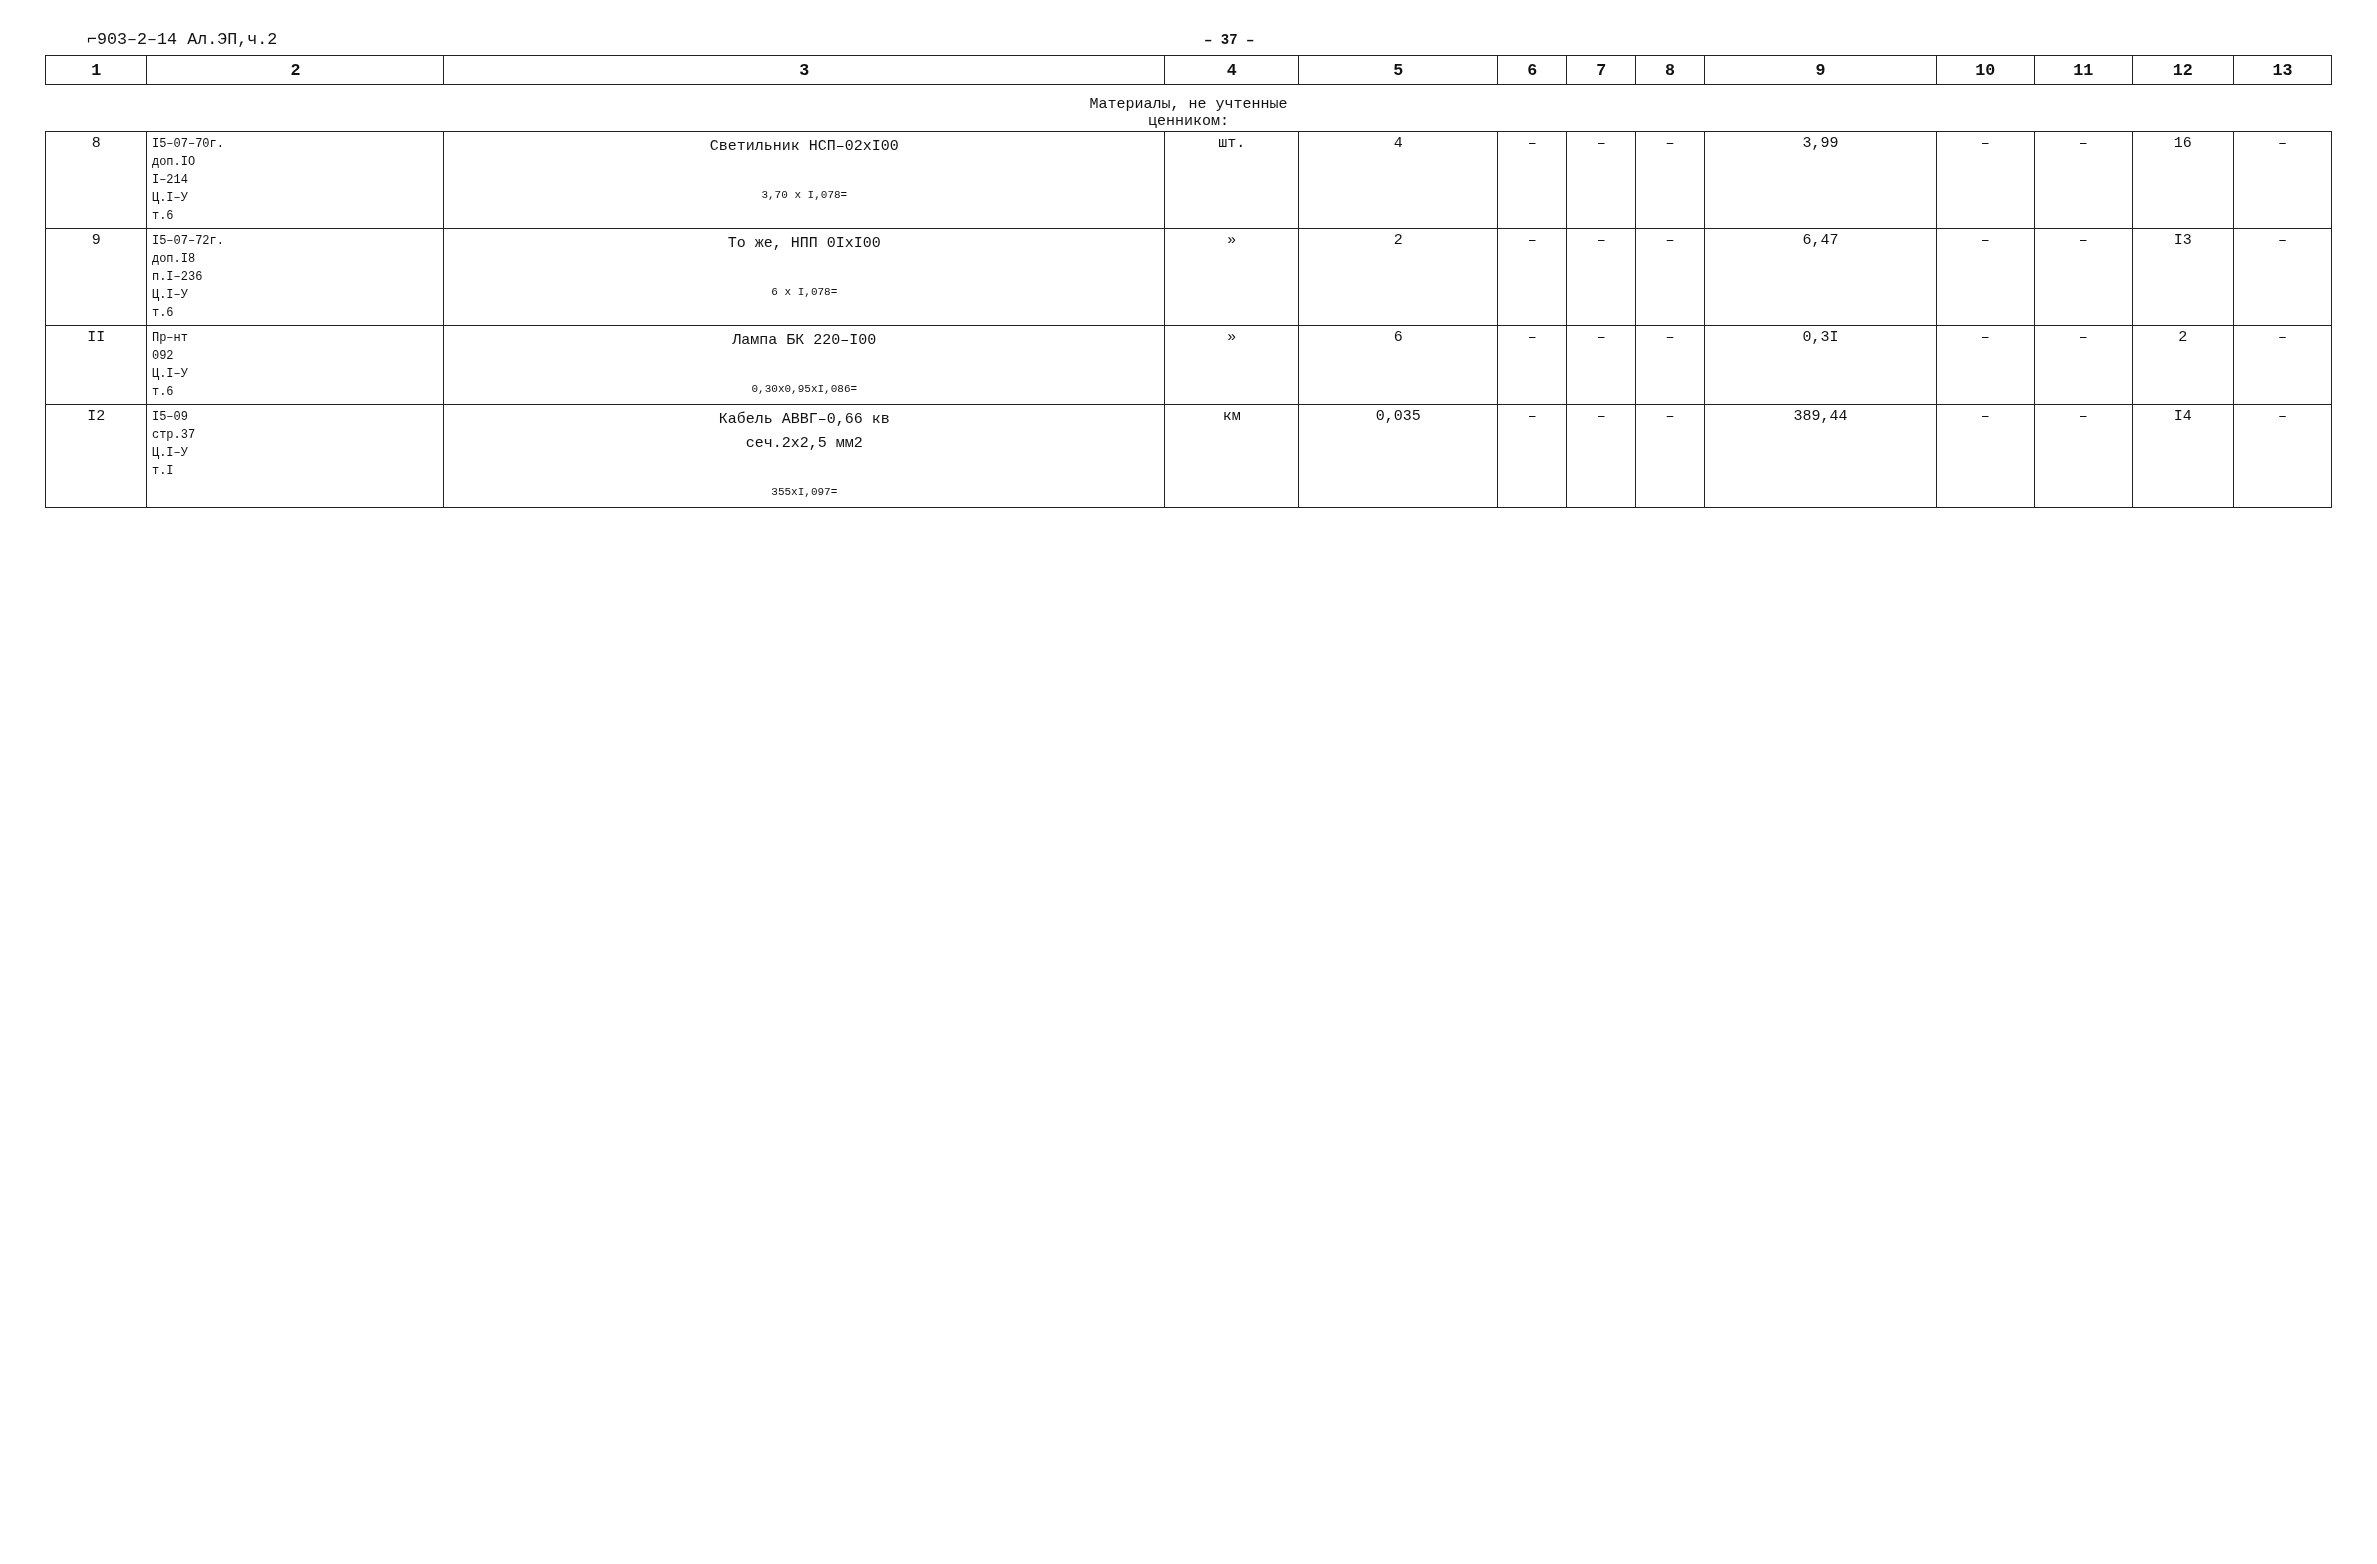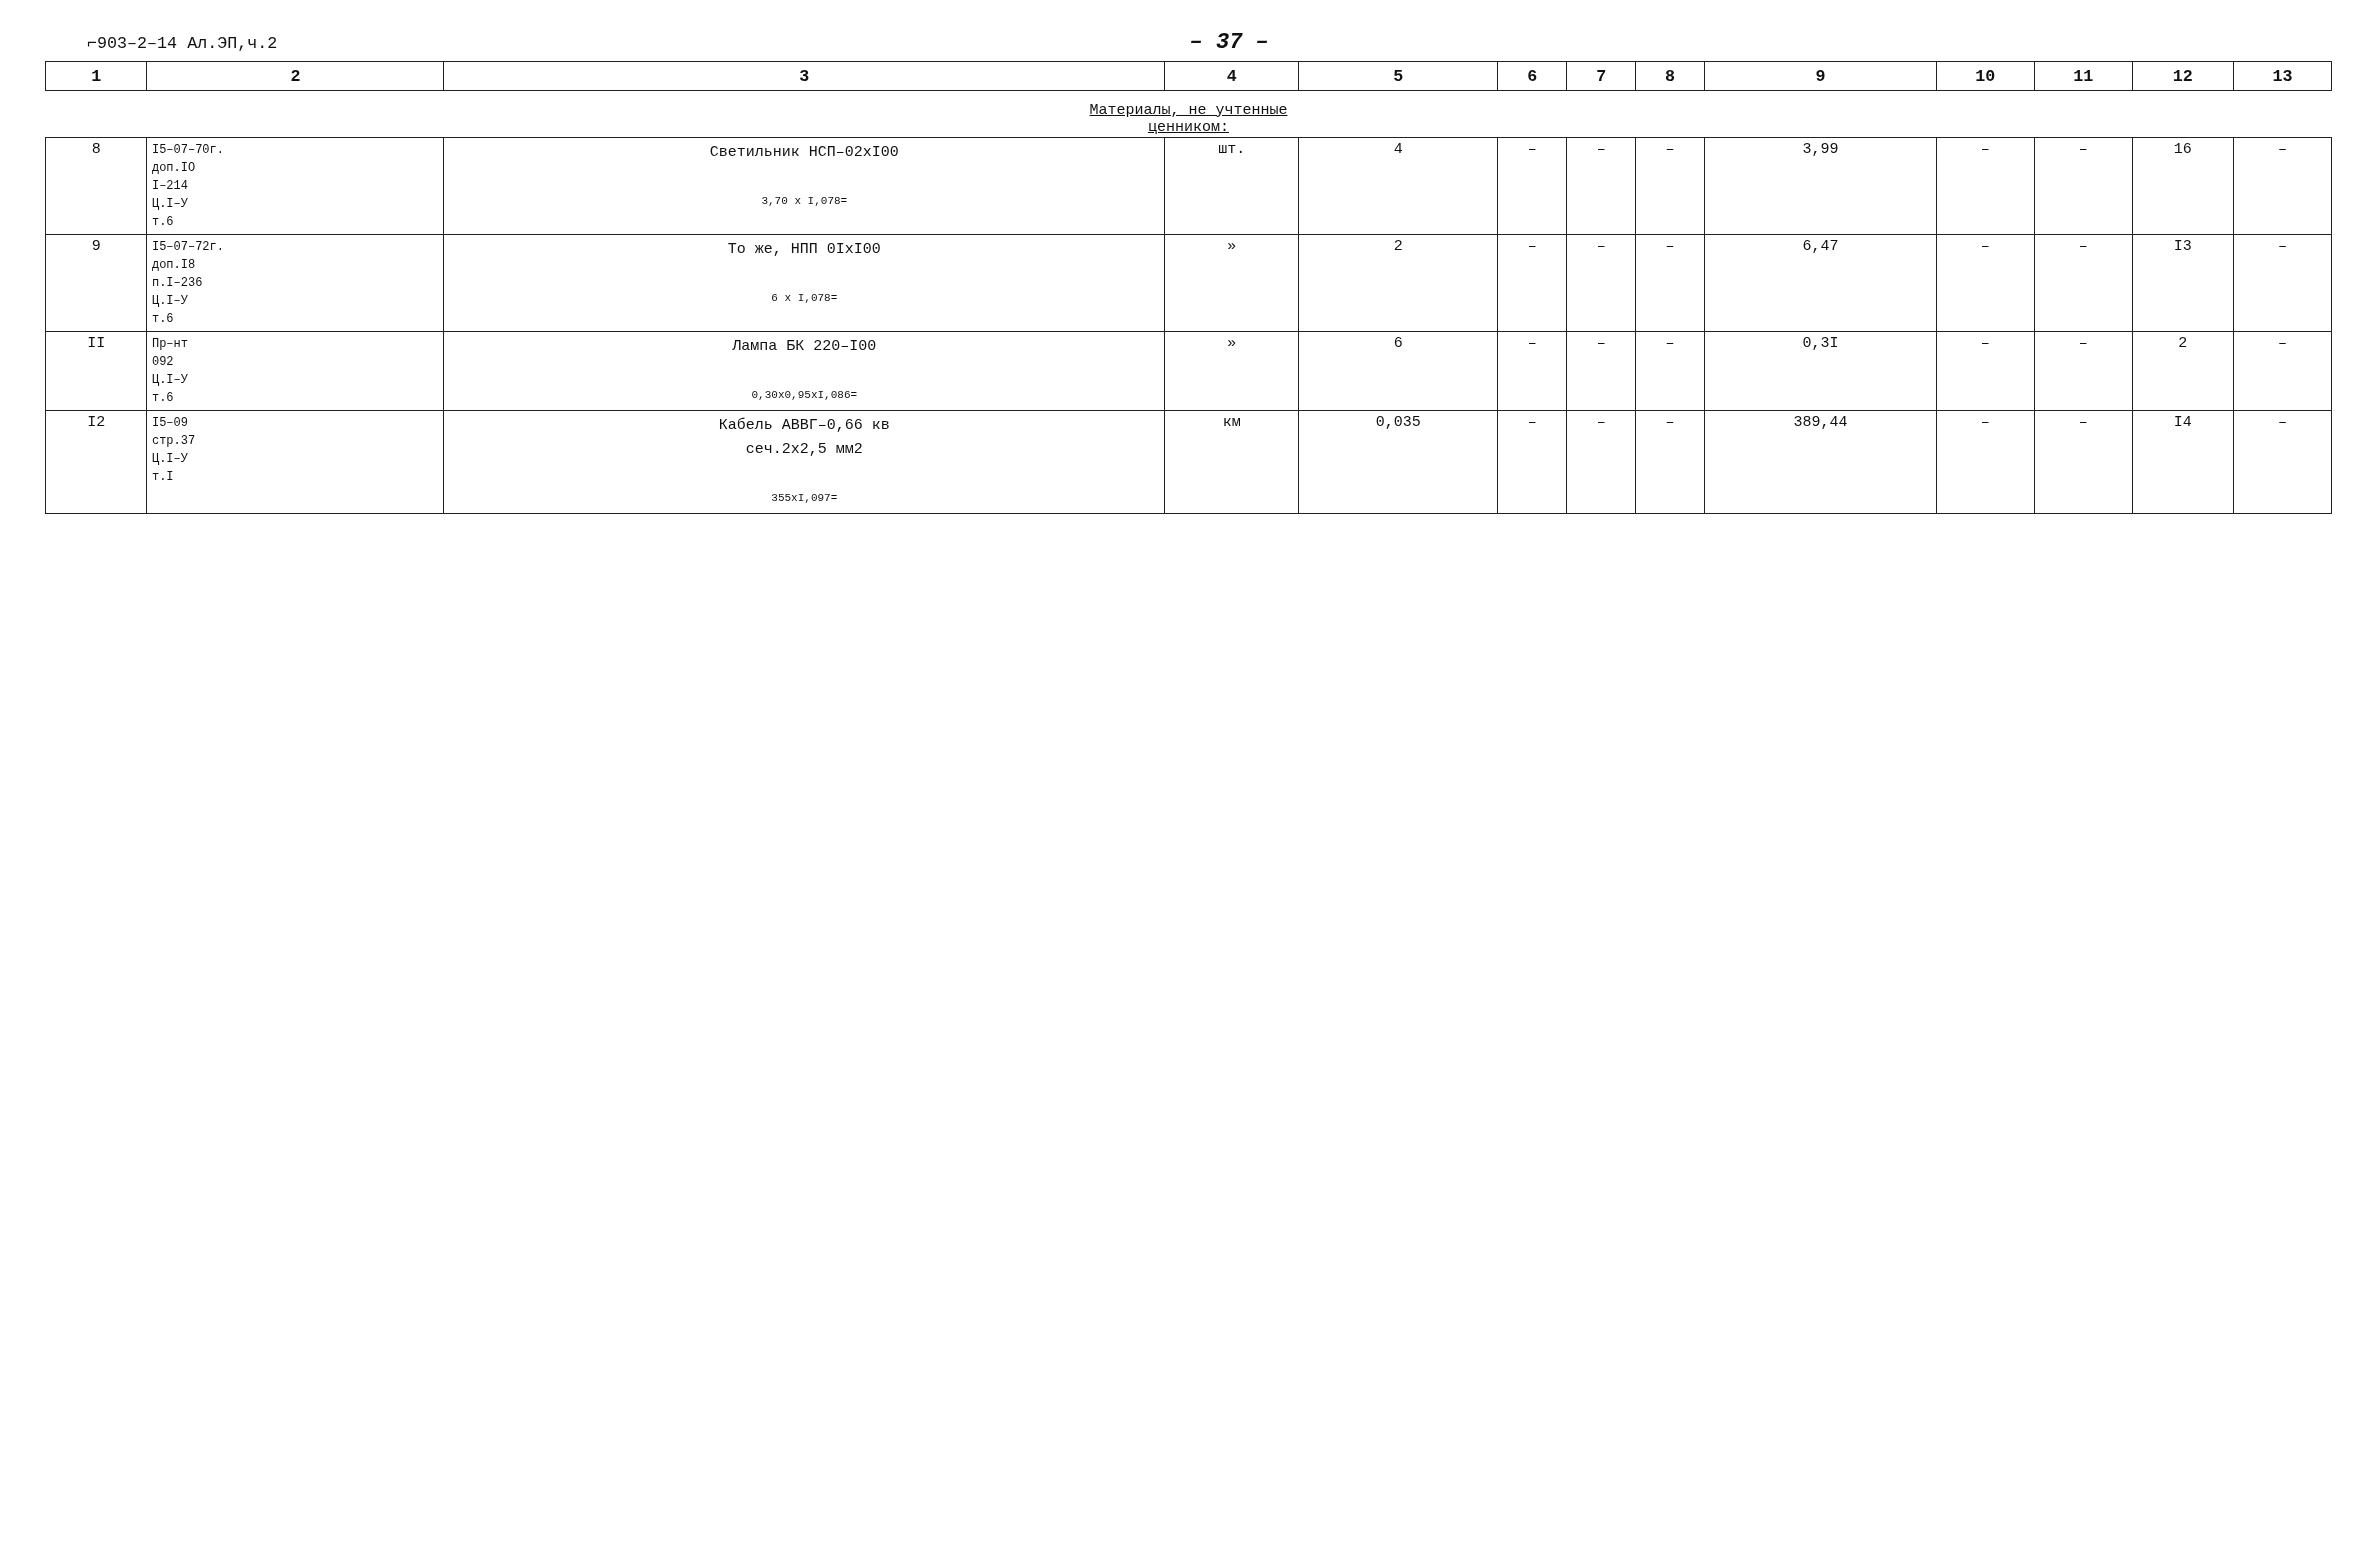--- a/index.html
+++ b/index.html
@@ -11,21 +11,21 @@
       padding: 30px 45px;
     }
     .header-line {
       display: flex;
       justify-content: space-between;
       align-items: baseline;
       margin-bottom: 6px;
       font-size: 16.7px;
     }
     .header-left { font-size: 16.7px; margin-left: 42px; }
-    .header-center { font-size: 22px; font-weight: bold; font-style: italic; }
+    .header-center { font-size: 14px; font-weight: bold; }
 
     table {
       width: 100%;
       border-collapse: collapse;
       margin-top: 3px;
     }
     th, td {
       border: 0.8px solid #222;
       padding: 3px 4.5px;
       vertical-align: top;
@@ -33,21 +33,21 @@
       font-family: 'Courier New', Courier, monospace;
       font-size: 15px;
     }
     thead th {
       font-weight: bold;
       font-size: 16.7px;
       padding: 4.5px 3px;
       text-align: center;
     }
     td.num-col { text-align: center; min-width: 21px; }
-    .underline { text-decoration: underline; }
+    .underline { }
     .ref-col { font-size: 12px; text-align: left; line-height: 1.5; }
     .desc-col { text-align: center; line-height: 1.6; }
     .formula { font-size: 11px; }
   </style>
 </head>
 <body>
 
 <div class="header-line">
   <span class="header-left">⌐903–2–14   Ал.ЭП,ч.2</span>
   <span class="header-center">– 37 –</span>

